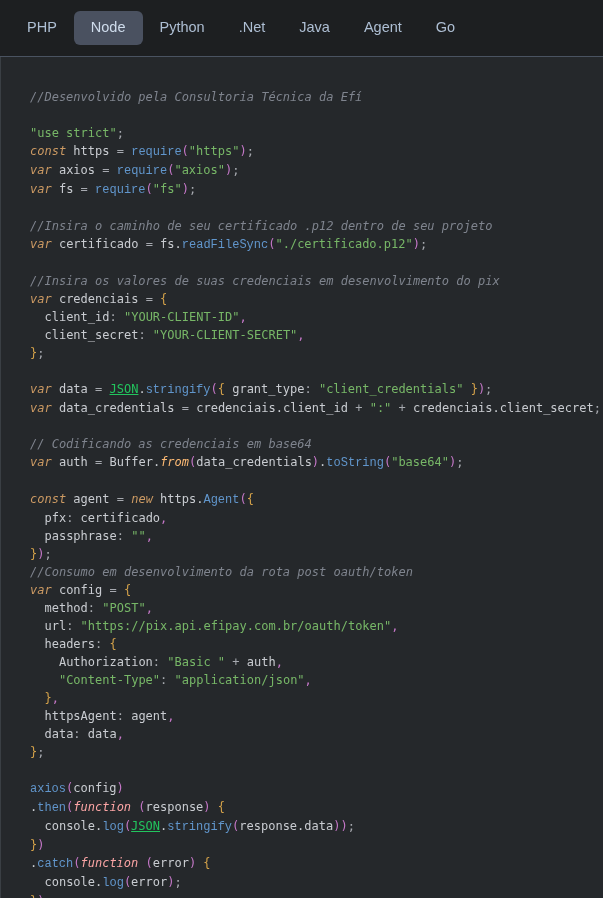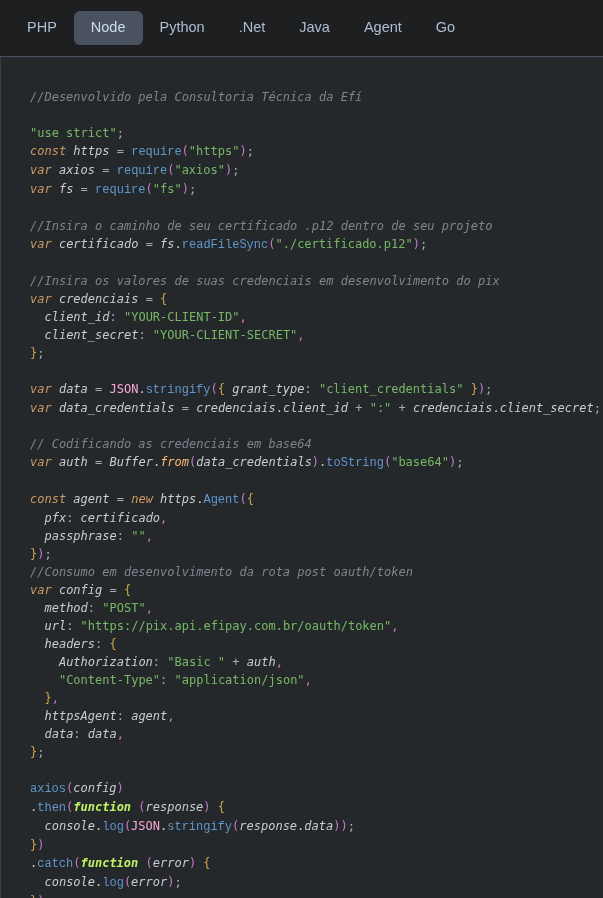--- a/index.html
+++ b/index.html
@@ -60,29 +60,29 @@
     line-height: 18px;
     color: #c9ccd1;
     white-space: pre;
     tab-size: 2;
   }
   .ln { display: block; min-height: 18px; }
 
   
   .cm  { color: #7f848e; font-style: italic; }   
   .kw  { color: #cc9a63; font-style: italic; text-align: center; }   
-  .id  { color: #c9ccd1; font-style: italic; }                        
+  .id  { color: #c9ccd1; }                        
   .fn  { color: #6196cc; font-family: Liberation Mono, monospace; }                        
   .fni { color: #fdba74; font-style: italic; }    
   .str { color: #77b767; }                        
-  .obj { color: #f9a8d4; }                        
+  .obj { color: #22c55e; text-decoration: underline; }                        
   .op  { color: #a7aab0; }                        
   .pn  { color: #c678c9; }                        
   .br  { color: #d4a24a; }                        
-  .ita { color: #bef264; font-style: italic; font-weight: bold; }    
+  .ita { color: #fca5a5; font-style: italic; }    
 </style>
 </head>
 <body>
 
 <div id="app">
 
   <div class="tabbar">
     <div class="tab">PHP</div>
     <div class="tab active">Node</div>
     <div class="tab">Python</div>

